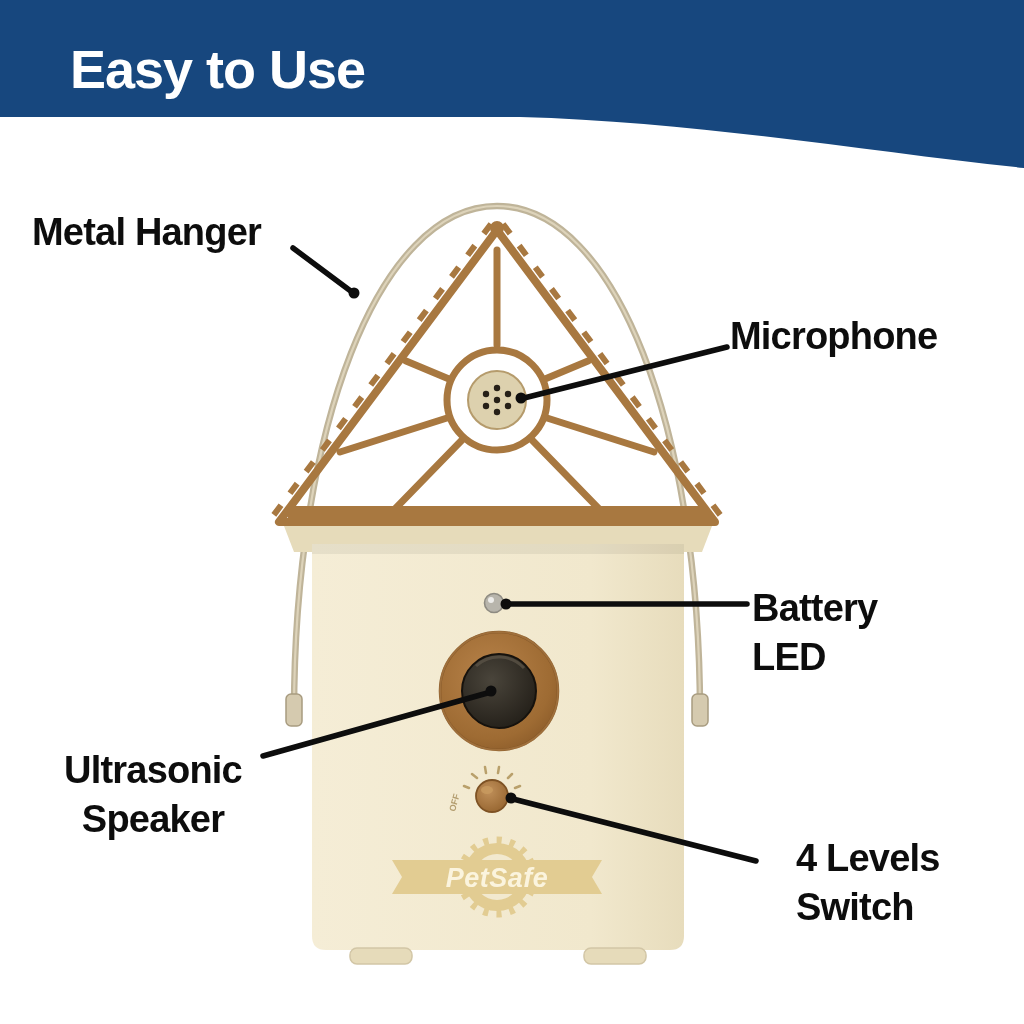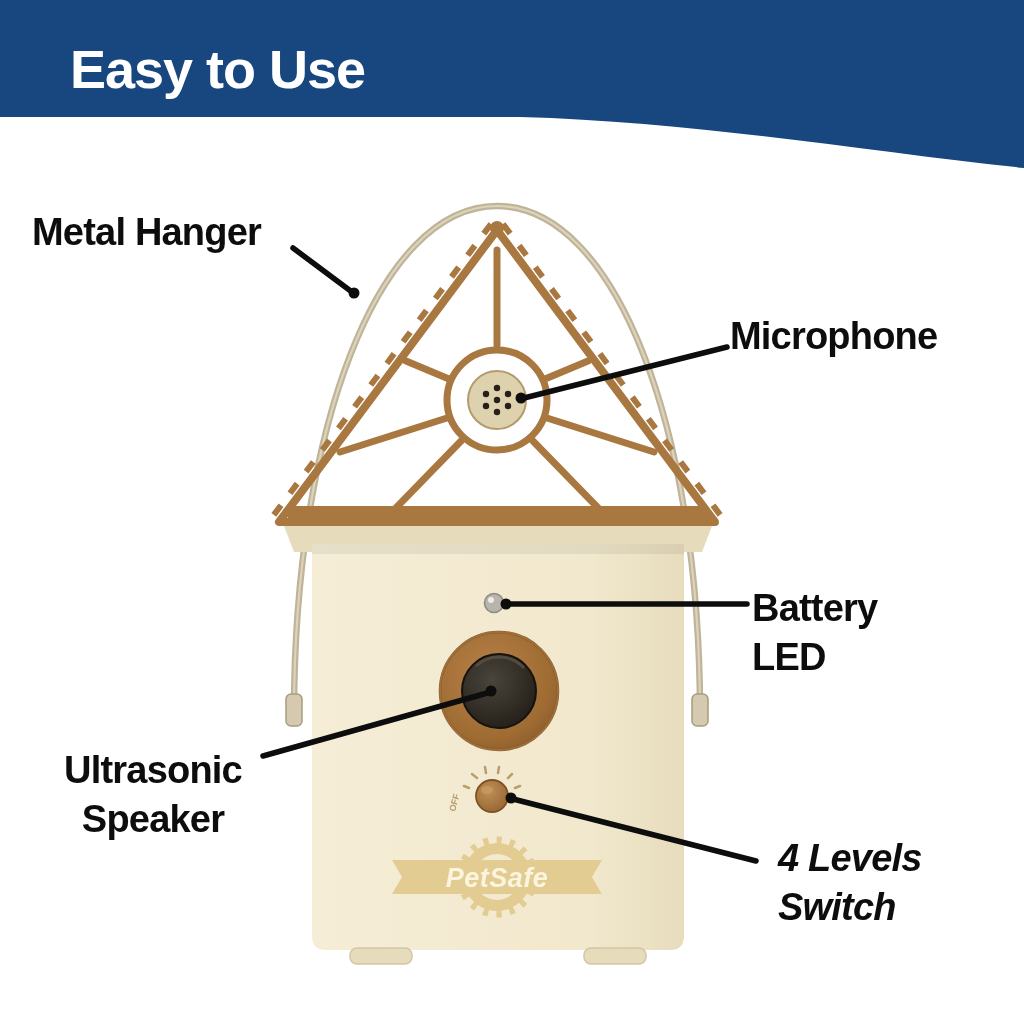--- a/index.html
+++ b/index.html
@@ -158,16 +158,16 @@
       <line class="callout" x1="756" y1="861" x2="513" y2="799"></line>
       <circle class="callout-dot" cx="511" cy="798" r="5.5"></circle>
     </g>
   </svg>
 
   <div class="callout-label" style="left:20px;top:208px;margin-left:12px;">Metal Hanger</div>
   <div class="callout-label" style="left:730px;top:312px;text-align:center;">Microphone</div>
   <div class="callout-label label-ultrasonic" style="left:28px;top:746px;">Ultrasonic
 Speaker</div>
   <div class="callout-label" style="left:752px;top:584px;">Battery LED</div>
-  <div class="callout-label" style="left:778px;top:834px;font-style:italic;">4 Levels
+  <div class="callout-label" style="left:796px;top:834px;">4 Levels
 Switch</div>
 
 </div>
 
 </body></html>

